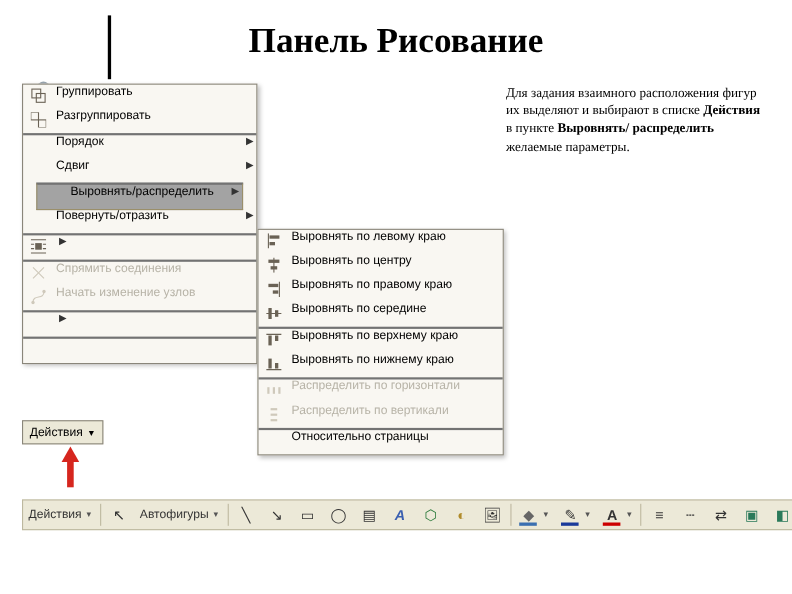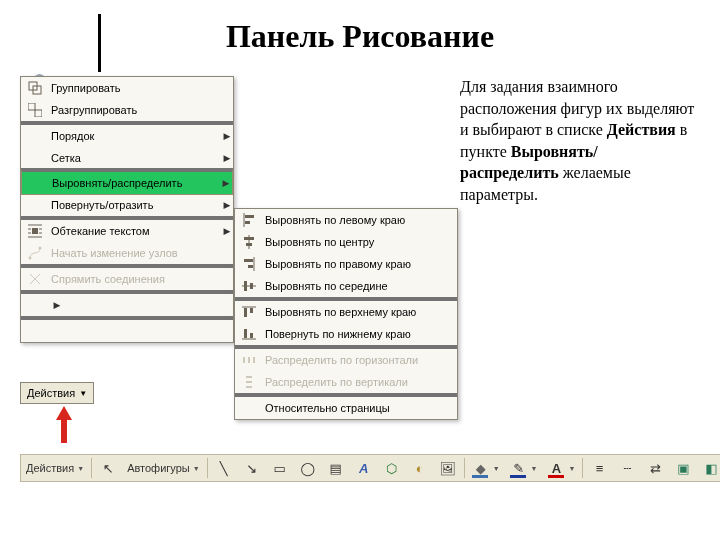--- a/index.html
+++ b/index.html
@@ -2,31 +2,31 @@
 <html><head>
 <meta charset="utf-8">
 <style>
 body{margin:0;font-family:Georgia,serif;background:#fff;width:720px;height:540px;overflow:hidden;position:relative}
 .title{font-family:"Century Schoolbook",Georgia,serif;font-weight:bold;font-size:32px;text-align:center;margin:18px 0 0 0}
 .deco{position:absolute;left:34px;top:14px}
 .deco .vline{position:absolute;left:64px;top:0;width:3px;height:58px;background:#000}
 .deco .d1{position:absolute;left:0;top:60px;width:11px;height:11px;border-radius:50%;background:#9aa6b0}
 .deco .d2{position:absolute;left:0;top:80px;width:11px;height:11px;border-radius:50%;background:#7a916f}
 .deco .d3{position:absolute;left:0;top:100px;width:11px;height:11px;border-radius:50%;background:#916f6f}
-.body-text{position:absolute;left:460px;top:76px;width:236px;font-family:"Century Schoolbook",Georgia,serif;font-size:16px;line-height:1.35}
+.body-text{position:absolute;left:460px;top:76px;width:236px;font-family:"Century Schoolbook",Georgia,serif;font-size:12px;line-height:1.35}
 .body-text b{font-weight:bold}
 .menu{position:absolute;background:#f9f7f2;border:1px solid #8a867a;box-shadow:2px 2px 4px rgba(0,0,0,.25);font-family:Tahoma,Arial,sans-serif;font-size:11px;color:#000}
 .menu1{left:20px;top:76px;width:212px}
 .menu2{left:234px;top:208px;width:222px}
-.mi{display:flex;align-items:center;height:22px;position:relative;padding-left:4px}
+.mi{display:flex;align-items:flex-start;height:22px;position:relative;padding-left:4px}
 .mi .ic{width:20px;height:20px;display:flex;align-items:center;justify-content:center;margin-right:6px;font-size:11px;color:#555}
 .mi .lbl{flex:1;white-space:nowrap}
 .mi .arr{width:12px;text-align:center;font-size:9px;color:#333}
-.mi.sel{background:#22c55e;border:1px solid #9a8f6a;margin:-1px 0}
-.mi.sep-before{border-top:4px solid #737373}
+.mi.sel{background:#a3a3a3;border:1px solid #9a8f6a;margin:-1px 12px}
+.mi.sep-before{border-top:2px solid #737373}
 .mi.dis .lbl{color:#b7b3a7}
 .mi.dis .ic{color:#cfc9bb}
 .drop-btn{position:absolute;left:20px;top:382px;height:20px;background:#ece9d8;border:1px solid #8a867a;font-family:Tahoma,sans-serif;font-size:11px;display:flex;align-items:center;padding:0 6px;gap:4px}
 .drop-btn .tri{font-size:8px}
 .arrow-up{position:absolute;left:56px;top:406px;width:0;height:0;border-left:8px solid transparent;border-right:8px solid transparent;border-bottom:14px solid #d6261e}
 .arrow-up .st{position:absolute;left:-3px;top:13px;width:6px;height:24px;background:#d6261e}
 .toolbar{position:absolute;left:20px;top:454px;height:26px;background:#ece9d8;border:1px solid #bdb89f;display:flex;align-items:center;font-family:Tahoma,sans-serif;font-size:11px}
 .tb-btn{height:24px;display:flex;align-items:center;padding:0 5px;gap:3px;color:#333}
 .tb-btn .tri{font-size:7px;color:#555}
 .tb-sep{width:1px;height:20px;background:#bdb89f;margin:0 2px}
@@ -69,61 +69,60 @@
         </span>
         <span class="lbl">Разгруппировать</span>
       </div>
       <div class="mi sep-before">
         <span class="ic"></span>
         <span class="lbl">Порядок</span>
         <span class="arr">▶</span>
       </div>
       <div class="mi">
         <span class="ic"></span>
-        <span class="lbl">Сетка</span>
+        <span class="lbl">Сдвиг</span>
         <span class="arr">▶</span>
       </div>
       <div class="mi sel sep-before">
         <span class="ic"></span>
         <span class="lbl">Выровнять/распределить</span>
         <span class="arr">▶</span>
       </div>
       <div class="mi">
         <span class="ic"></span>
         <span class="lbl">Повернуть/отразить</span>
         <span class="arr">▶</span>
       </div>
       <div class="mi sep-before">
         <span class="ic">
           <svg width="14" height="14">
             <rect x="4" y="4" width="6" height="6" fill="#6a6255"></rect>
             <path d="M0 1h14M0 13h14M0 5h3M11 5h3M0 9h3M11 9h3" stroke="#6a6255"></path>
           </svg>
         </span>
-        <span class="lbl">Обтекание текстом</span>
-        <span class="arr">▶</span>
+        <span class="arr">▶</span>
+      </div>
+      <div class="mi dis sep-before">
+        <span class="ic">
+          <svg width="14" height="14">
+            <path d="M2 2L12 12M2 12L12 2" stroke="#cfc9bb"></path>
+          </svg>
+        </span>
+        <span class="lbl">Спрямить соединения</span>
       </div>
       <div class="mi dis">
         <span class="ic">
           <svg width="14" height="14">
             <path d="M2 12C2 4 12 10 12 2" stroke="#cfc9bb" fill="none"></path>
             <circle cx="2" cy="12" r="1.5" fill="#cfc9bb"></circle>
             <circle cx="12" cy="2" r="1.5" fill="#cfc9bb"></circle>
           </svg>
         </span>
         <span class="lbl">Начать изменение узлов</span>
       </div>
-      <div class="mi dis sep-before">
-        <span class="ic">
-          <svg width="14" height="14">
-            <path d="M2 2L12 12M2 12L12 2" stroke="#cfc9bb"></path>
-          </svg>
-        </span>
-        <span class="lbl">Спрямить соединения</span>
-      </div>
       <div class="mi sep-before">
         <span class="ic"></span>
         <span class="arr">▶</span>
       </div>
       <div class="mi sep-before">
         <span class="ic"></span>
       </div>
     </div>
 </div>
 
@@ -180,21 +179,21 @@
         <span class="lbl">Выровнять по верхнему краю</span>
       </div>
       <div class="mi">
         <span class="ic">
           <svg width="14" height="14">
             <path d="M0 12h14" stroke="#6a6255"></path>
             <rect x="2" y="2" width="3" height="9" fill="#6a6255"></rect>
             <rect x="8" y="6" width="3" height="5" fill="#6a6255"></rect>
           </svg>
         </span>
-        <span class="lbl">Повернуть по нижнему краю</span>
+        <span class="lbl">Выровнять по нижнему краю</span>
       </div>
       <div class="mi dis sep-before">
         <span class="ic">
           <svg width="14" height="14">
             <rect x="1" y="4" width="2" height="6" fill="#cfc9bb"></rect>
             <rect x="6" y="4" width="2" height="6" fill="#cfc9bb"></rect>
             <rect x="11" y="4" width="2" height="6" fill="#cfc9bb"></rect>
           </svg>
         </span>
         <span class="lbl">Распределить по горизонтали</span>

